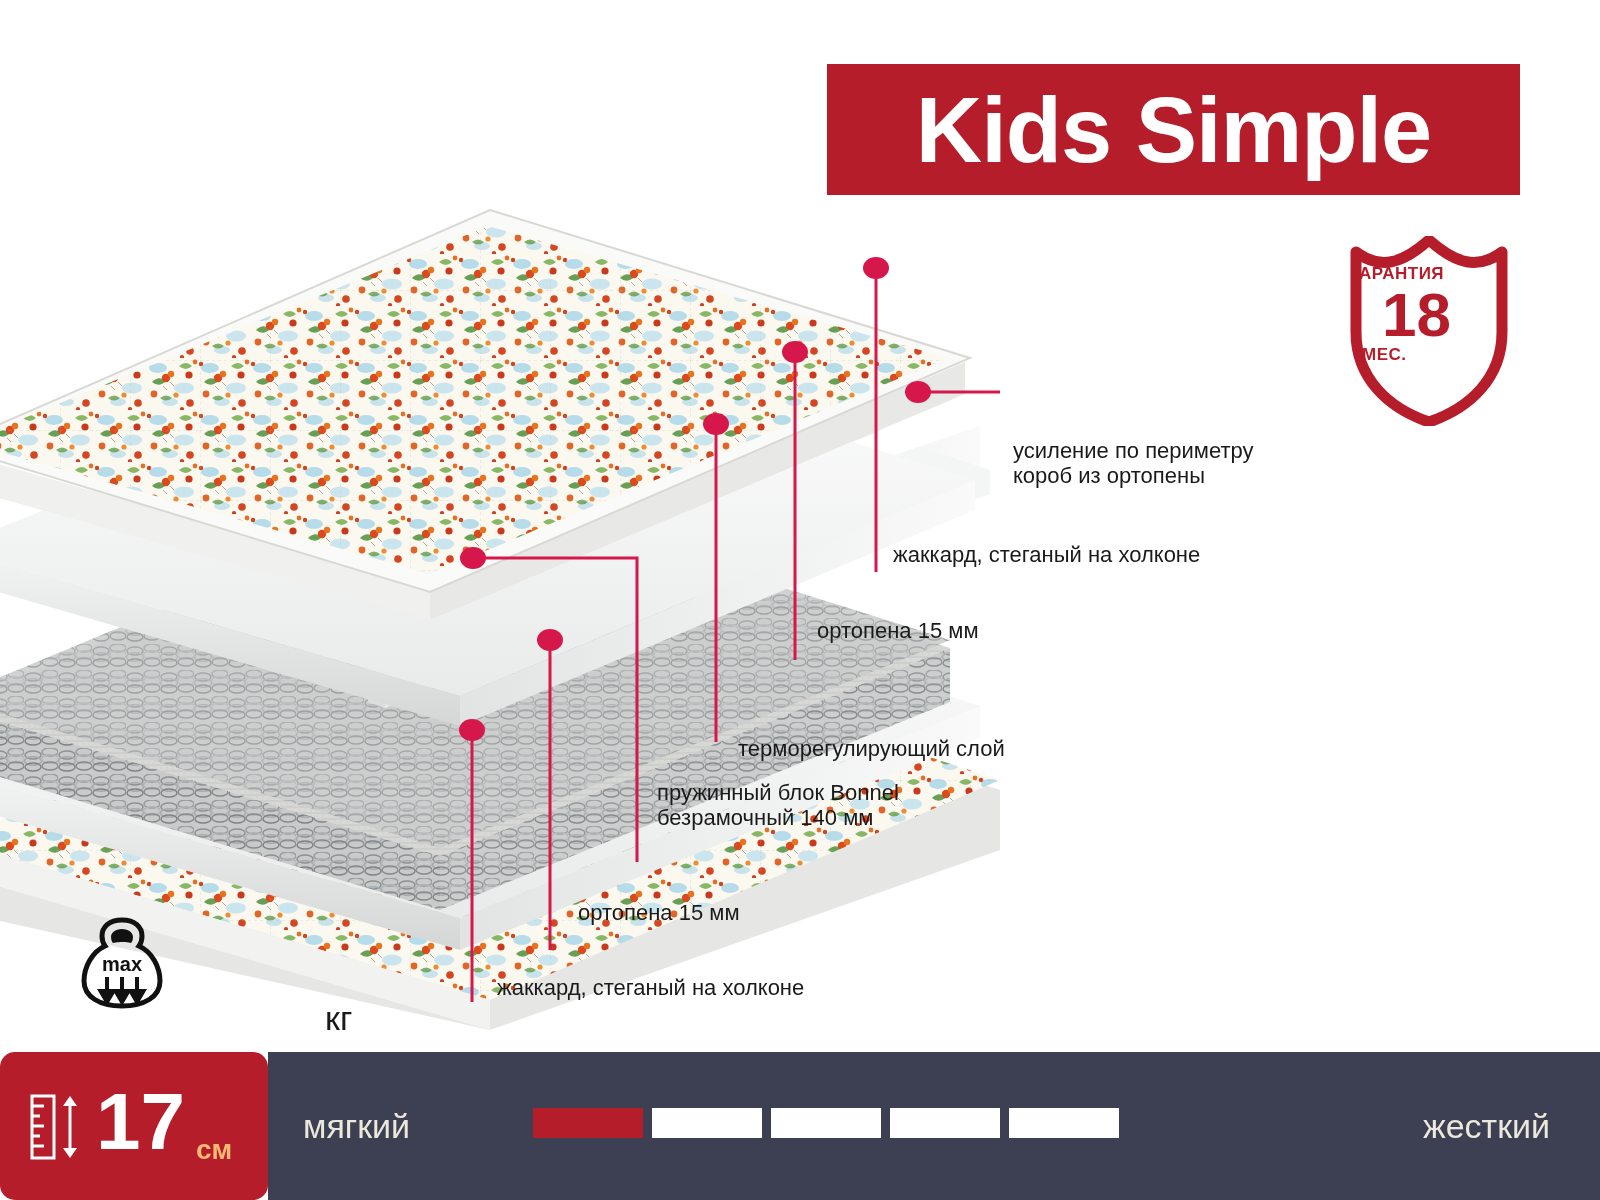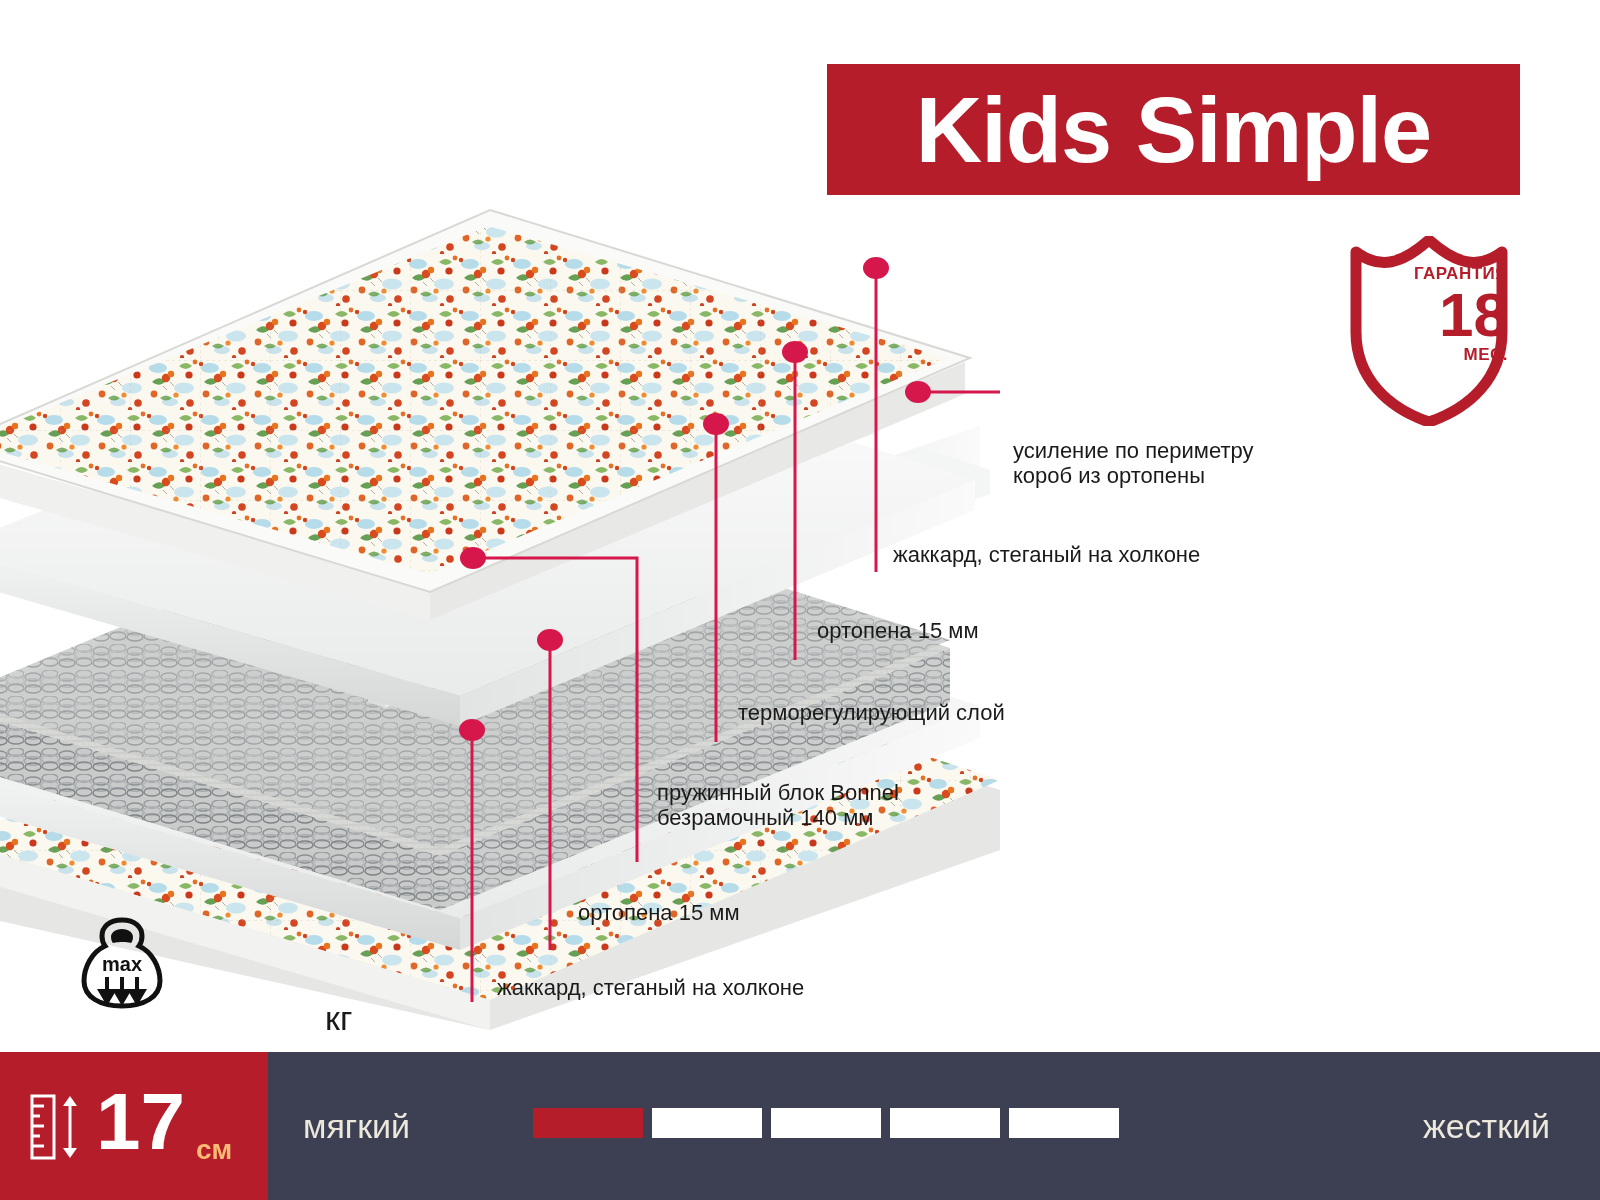--- a/index.html
+++ b/index.html
@@ -21,24 +21,24 @@
   }
   .title-banner .t{
     color:#fff;font-size:92px;font-weight:700;letter-spacing:-1px;
     line-height:1;white-space:nowrap;
   }
 
   
   .shield-wrap{position:absolute;left:1350px;top:236px;width:158px;height:190px;}
   .shield-wrap svg{position:absolute;inset:0;}
   .shield-text{position:absolute;inset:0;display:flex;flex-direction:column;
-    align-items:flex-end;justify-content:flex-start;padding-top:28px;box-sizing:border-box;}
+    align-items:flex-start;justify-content:flex-start;padding-top:28px;box-sizing:border-box;}
   .shield-text .g{color:var(--red,#B51D2A);font-size:17px;font-weight:700;letter-spacing:.5px;}
   .shield-text .n{color:var(--red,#B51D2A);font-size:62px;font-weight:700;line-height:.95;margin-top:2px;margin-left:32px;}
-  .shield-text .m{color:var(--red,#B51D2A);font-size:17px;font-weight:700;letter-spacing:.5px;margin-top:0px;}
+  .shield-text .m{color:var(--red,#B51D2A);font-size:17px;font-weight:700;letter-spacing:.5px;margin-top:0px;margin-left:12px;}
 
   
   .mattress{position:absolute;left:-10px;top:150px;width:1010px;height:880px;}
   .mattress svg{position:absolute;inset:0;}
 
   
   .callout{
     position:absolute;color:#1a1a1a;font-size:22px;line-height:1.14;
     white-space:pre-line;font-weight:400;
   }
@@ -49,21 +49,21 @@
   .weight{position:absolute;left:80px;top:905px;width:300px;height:110px;}
   .weight .ico{position:absolute;left:0;top:10px;width:84px;height:95px;}
   .weight .num{position:absolute;left:98px;top:-8px;color:var(--red,#B51D2A);
     font-size:106px;font-weight:700;line-height:1;}
   .weight .unit{position:absolute;left:245px;top:62px;color:#1a1a1a;font-size:34px;font-weight:400;margin-top:32px;}
 
   
   .bottom{position:absolute;left:0;top:1052px;width:1600px;height:148px;display:flex;}
   .bottom .height-box{
     width:268px;height:148px;background:var(--red,#B51D2A);
-    display:flex;align-items:center;position:relative;
+    display:flex;align-items:center;position:relative;border-radius:15px;
   }
   .bottom .ruler{position:absolute;left:30px;top:42px;width:52px;height:66px;}
   .bottom .h-num{position:absolute;left:96px;top:30px;color:#fff;font-size:80px;
     font-weight:700;line-height:1;}
   .bottom .h-unit{position:absolute;left:196px;top:82px;color:#fdba74;font-size:28px;font-weight:700;}
 
   .bottom .firm-box{
     flex:1;height:148px;background:var(--dark,#3C4052);
     position:relative;display:flex;align-items:center;
   }
@@ -242,21 +242,21 @@
     </g>
   </svg>
 
   <div class="callout" style="left:1013px;top:438px;">усиление по периметру
 короб из ортопены</div>
 
   <div class="callout" style="left:893px;top:542px;">жаккард, стеганый на холконе</div>
 
   <div class="callout" style="left:817px;top:618px;">ортопена 15 мм</div>
 
-  <div class="callout" style="left:738px;top:700px;">терморегулирующий слой</div>
+  <div class="callout" style="left:738px;top:736px;">терморегулирующий слой</div>
 
   <div class="callout" style="left:657px;top:780px;">пружинный блок Bonnel
 безрамочный 140 мм</div>
 
   <div class="callout" style="left:578px;top:900px;">ортопена 15 мм</div>
 
   <div class="callout" style="left:497px;top:975px;">жаккард, стеганый на холконе</div>
 
   <div class="weight">
     <svg class="ico" viewBox="0 0 84 95">

